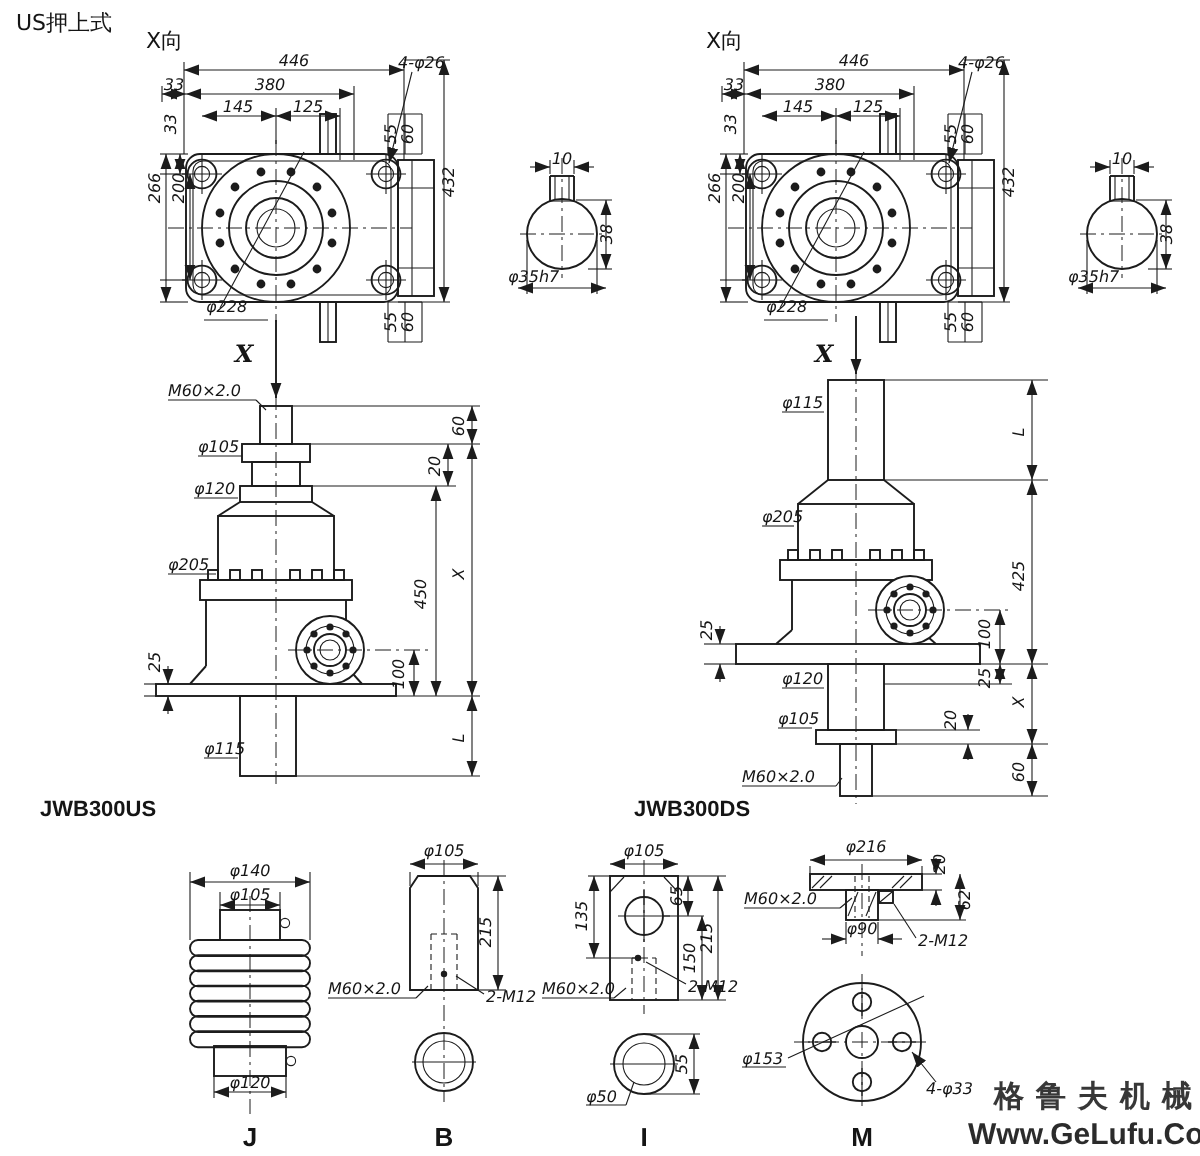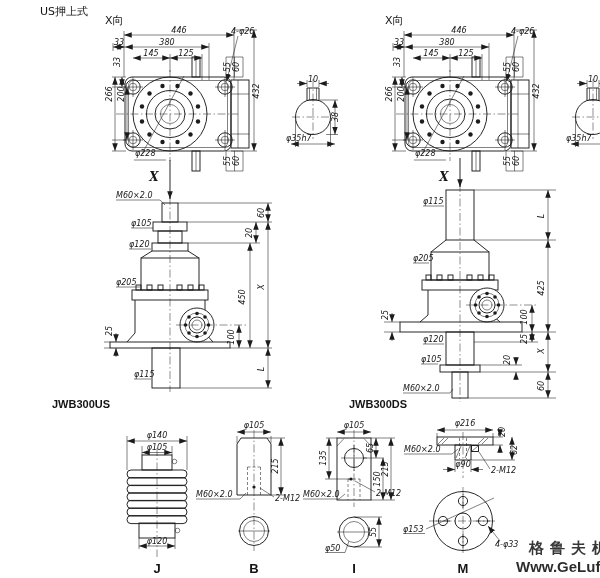--- a/index.html
+++ b/index.html
@@ -1,16 +1,16 @@
 <!DOCTYPE html>
 <html><head>
 <meta charset="utf-8">
 <style>
   html,body{margin:0;padding:0;background:#ffffff;}
-  .stage{width:520px;height:578px;position:relative;background:#fff;margin-left:32px;}
+  .stage{width:520px;height:578px;position:relative;background:#fff;}
   svg{display:block;}
   .ln{fill:none;stroke:#1c1c1c;stroke-width:0.95;}
   .thin{fill:none;stroke:#1c1c1c;stroke-width:0.55;}
   .cl{fill:none;stroke:#1c1c1c;stroke-width:0.5;stroke-dasharray:8 2.5 1.5 2.5;}
   .dsh{fill:none;stroke:#1c1c1c;stroke-width:0.55;stroke-dasharray:3 2;}
   .dl{marker-start:url(#ar);marker-end:url(#ar);}
   .de{marker-end:url(#ar);}
   .dot{fill:#1c1c1c;stroke:none;}
   .wh{fill:#ffffff;stroke:#1c1c1c;stroke-width:0.95;}
   text{fill:#151515;}

